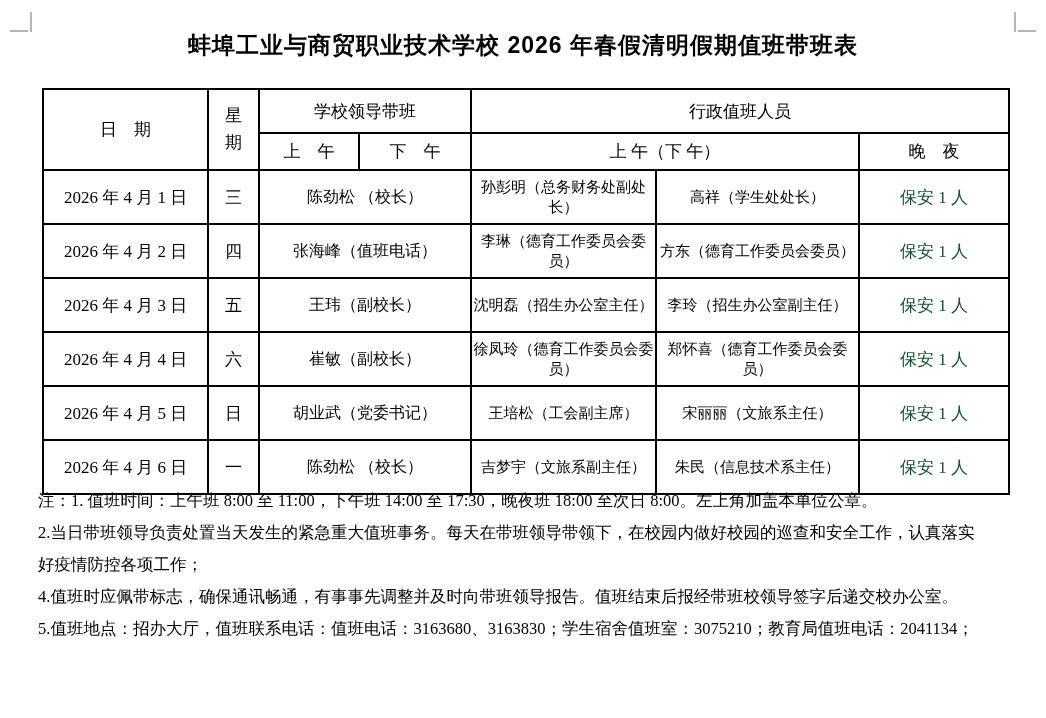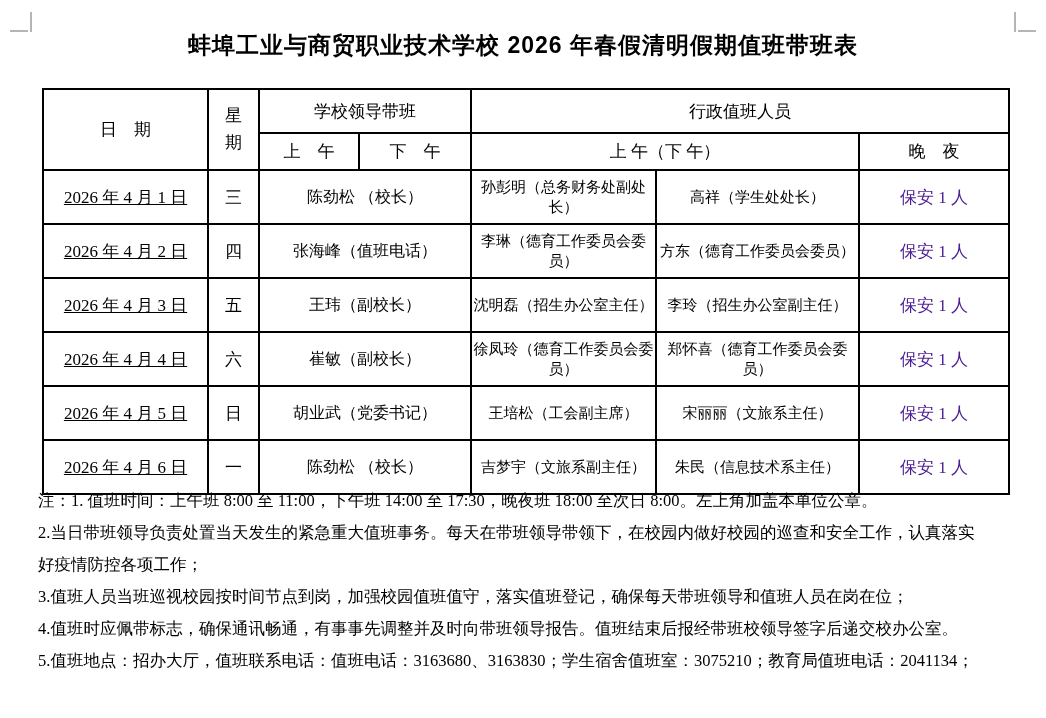--- a/index.html
+++ b/index.html
@@ -43,25 +43,25 @@
   table.roster td {
     border: 2px solid #000;
     text-align: center;
     vertical-align: middle;
     padding: 1px;
     overflow: hidden;
   }
   tr.hdr1 td { height: 40px; font-size: 17px; }
   tr.hdr2 td { height: 33px; font-size: 17px; text-align: center; }
   tr.datarow td { height: 50px; }
-  td.c-date { font-size: 17px; text-decoration: underline; }
+  td.c-date { font-size: 17px; }
   td.c-week { font-size: 17px; }
   td.c-leader { font-size: 16px; }
   td.c-admin { font-size: 15px; line-height: 1.35; }
-  td.c-night { font-size: 17px; color: #4c1d95; }
+  td.c-night { font-size: 17px; color: #14532d; }
   .vert {
     display: inline-block;
     width: 1.15em;
     word-break: break-all;
     line-height: 1.55;
     font-size: 17px;
   }
 
   .notes {
     position: absolute;
@@ -159,18 +159,17 @@
         <td class="c-admin">朱民（信息技术系主任）</td>
         <td class="c-night">保安 1 人</td>
       </tr>
     </tbody>
   </table>
 
   <div class="notes">
     <div class="note-line">注：1. 值班时间：上午班 8:00 至 11:00，下午班 14:00 至 17:30，晚夜班 18:00 至次日 8:00。左上角加盖本单位公章。</div>
     <div class="note-line">2.当日带班领导负责处置当天发生的紧急重大值班事务。每天在带班领导带领下，在校园内做好校园的巡查和安全工作，认真落实</div>
     <div class="note-line">好疫情防控各项工作；</div>
-    <div class="note-line">3.值班人员当班巡视校园按时间节点到岗，加强校园值班值守，落实值班登记，确保每天带班领导和值班人员在岗在位；</div>
     <div class="note-line">4.值班时应佩带标志，确保通讯畅通，有事事先调整并及时向带班领导报告。值班结束后报经带班校领导签字后递交校办公室。</div>
     <div class="note-line">5.值班地点：招办大厅，值班联系电话：值班电话：3163680、3163830；学生宿舍值班室：3075210；教育局值班电话：2041134；</div>
   </div>
 
 </div>
 
 </body></html>

